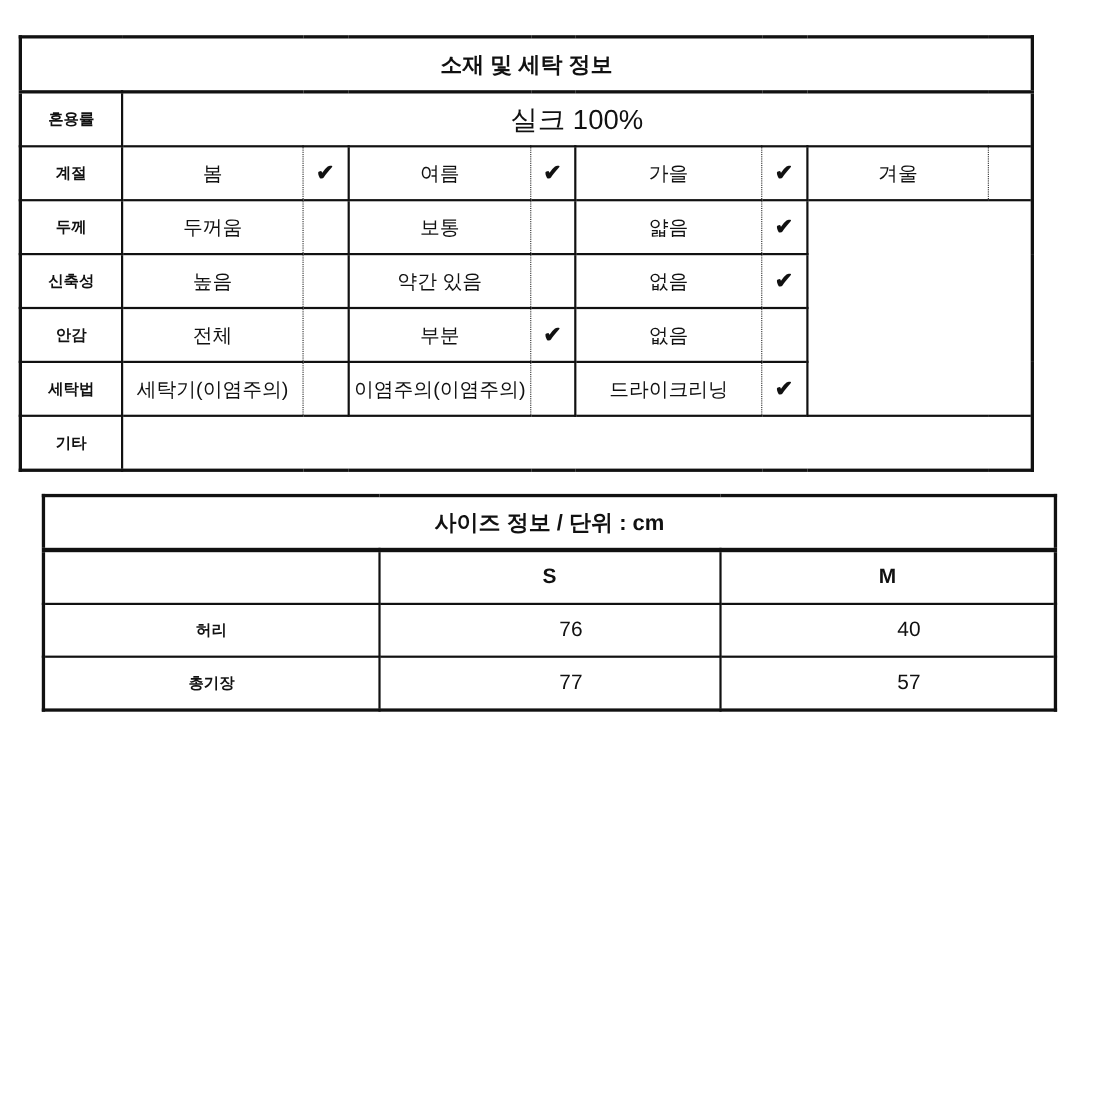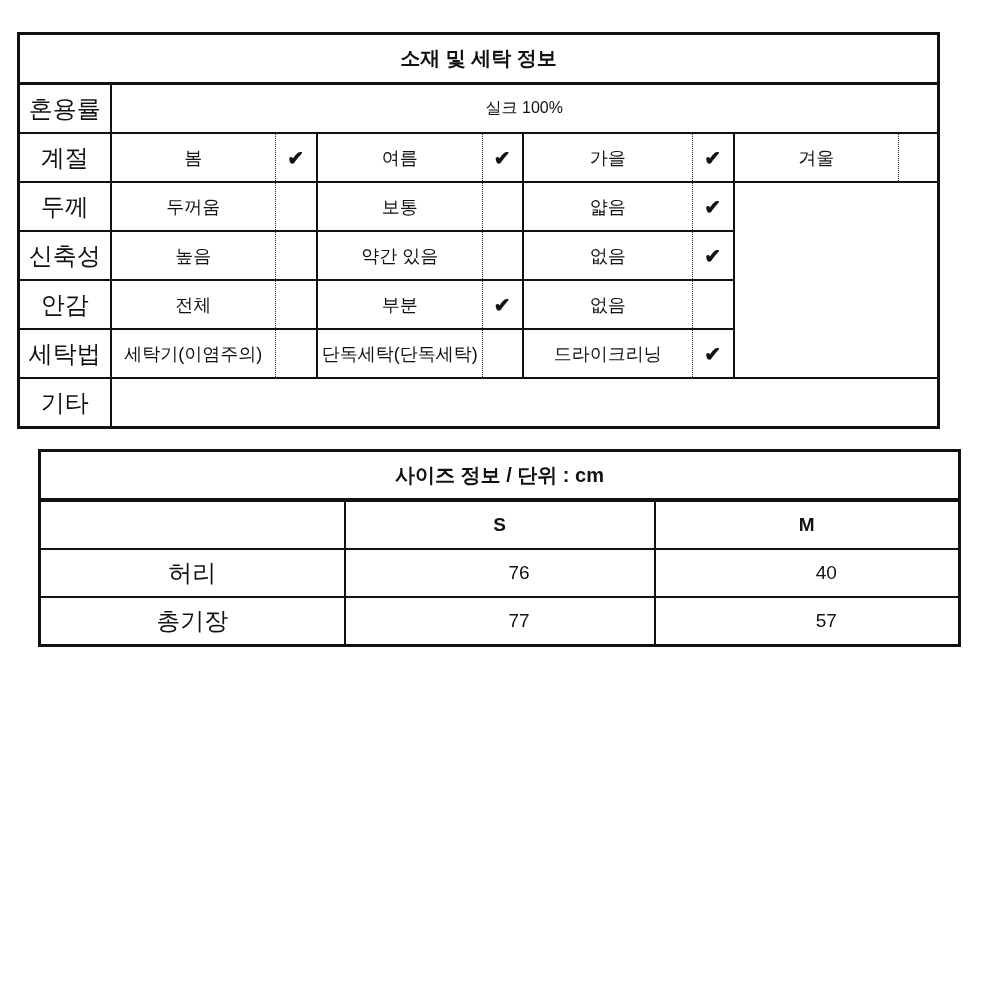--- a/index.html
+++ b/index.html
@@ -24,39 +24,39 @@
     margin-left: 38px;
   }
   .mat { margin-top: 32px; margin-left: 17px; }
   .size { margin-top: 20px; }
 
   td, th {
     border: 2px solid #111111;
     text-align: center;
     vertical-align: middle;
     padding: 0;
-    font-size: 16px;
+    font-size: 25px;
     font-weight: 400;
     white-space: nowrap;
     overflow: visible;
   }
   table { border: 3px solid #111111; }
 
   .title-cell {
     height: 44px;
     font-weight: 700;
     font-size: 20px;
     border-bottom: 3px solid #111111;
   }
   .size .title-cell { border-bottom: 4px solid #111111; }
 
   .mat td, .mat th { height: 47px; }
   .size td, .size th { height: 46px; }
 
-  .lbl { font-weight: 400; font-size: 24px; }
+  .lbl { font-weight: 700; font-size: 14px; }
 
   .opt { border-right: none; font-size: 18px; }
   .chk {
     border-left: 1px dotted #222222;
     font-size: 20px;
     font-weight: 700;
   }
   .empty-merge { border-left: 2px solid #111111; }
 
   .size th.colhead { font-weight: 700; font-size: 19px; }
@@ -123,21 +123,21 @@
       <td class="chk"></td>
       <td class="opt">부분</td>
       <td class="chk">✔</td>
       <td class="opt">없음</td>
       <td class="chk"></td>
     </tr>
     <tr>
       <th class="lbl">세탁법</th>
       <td class="opt">세탁기(이염주의)</td>
       <td class="chk"></td>
-      <td class="opt">단독세탁(단독세탁)</td>
+      <td class="opt">이염주의(이염주의)</td>
       <td class="chk"></td>
       <td class="opt">드라이크리닝</td>
       <td class="chk">✔</td>
     </tr>
     <tr>
       <th class="lbl">기타</th>
       <td colspan="8"></td>
     </tr>
   </tbody>
     </table>

